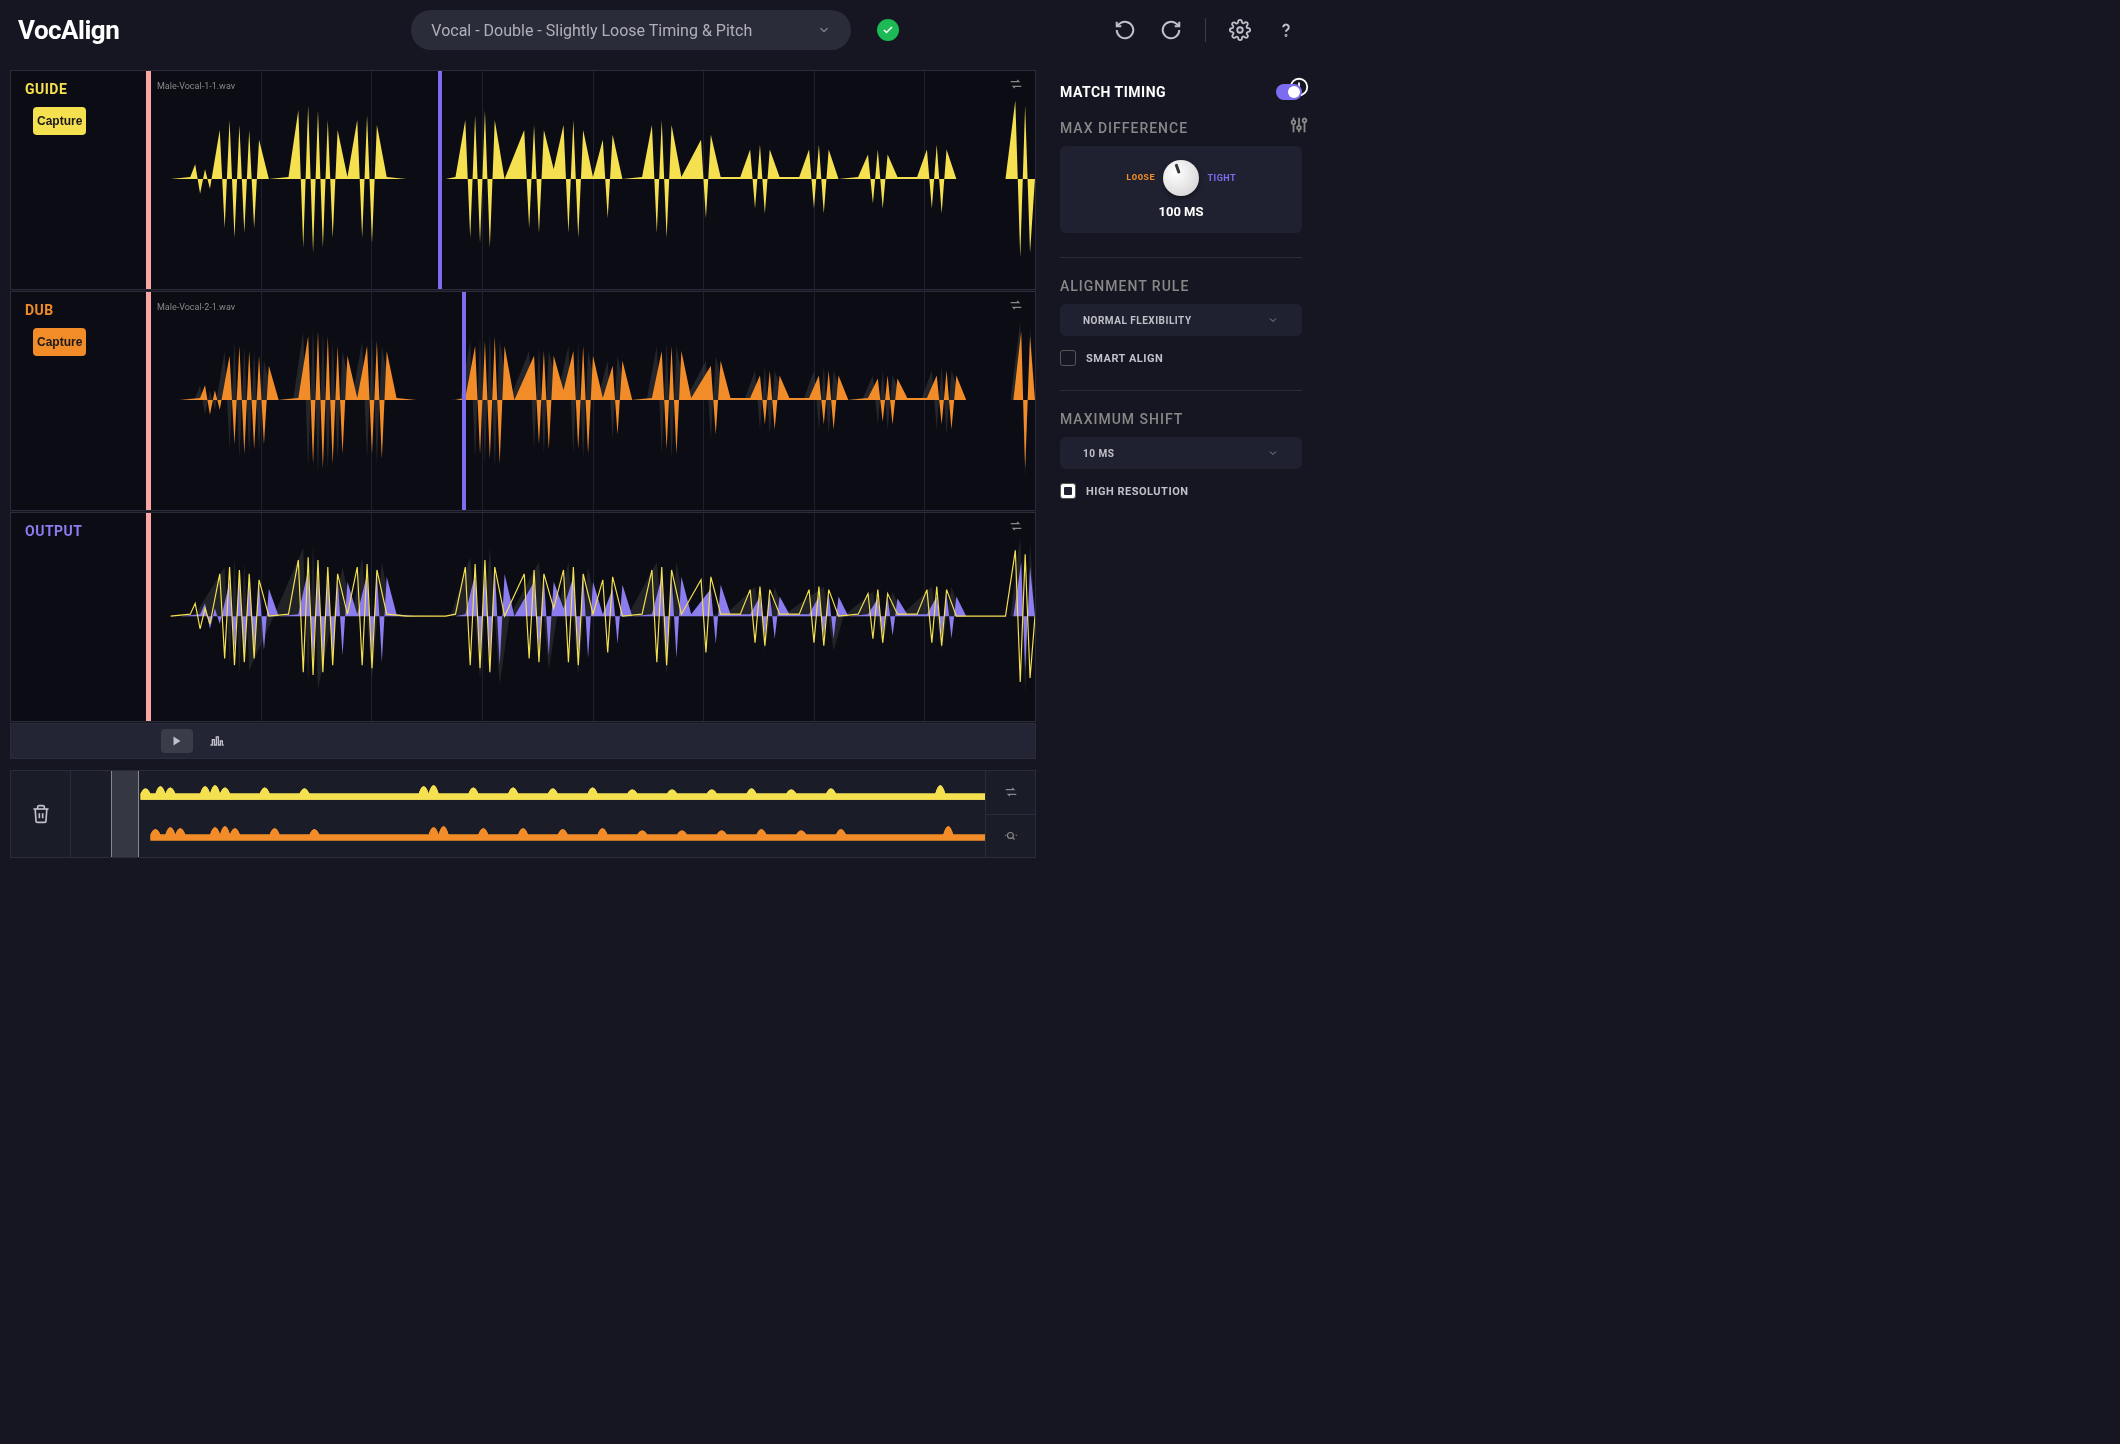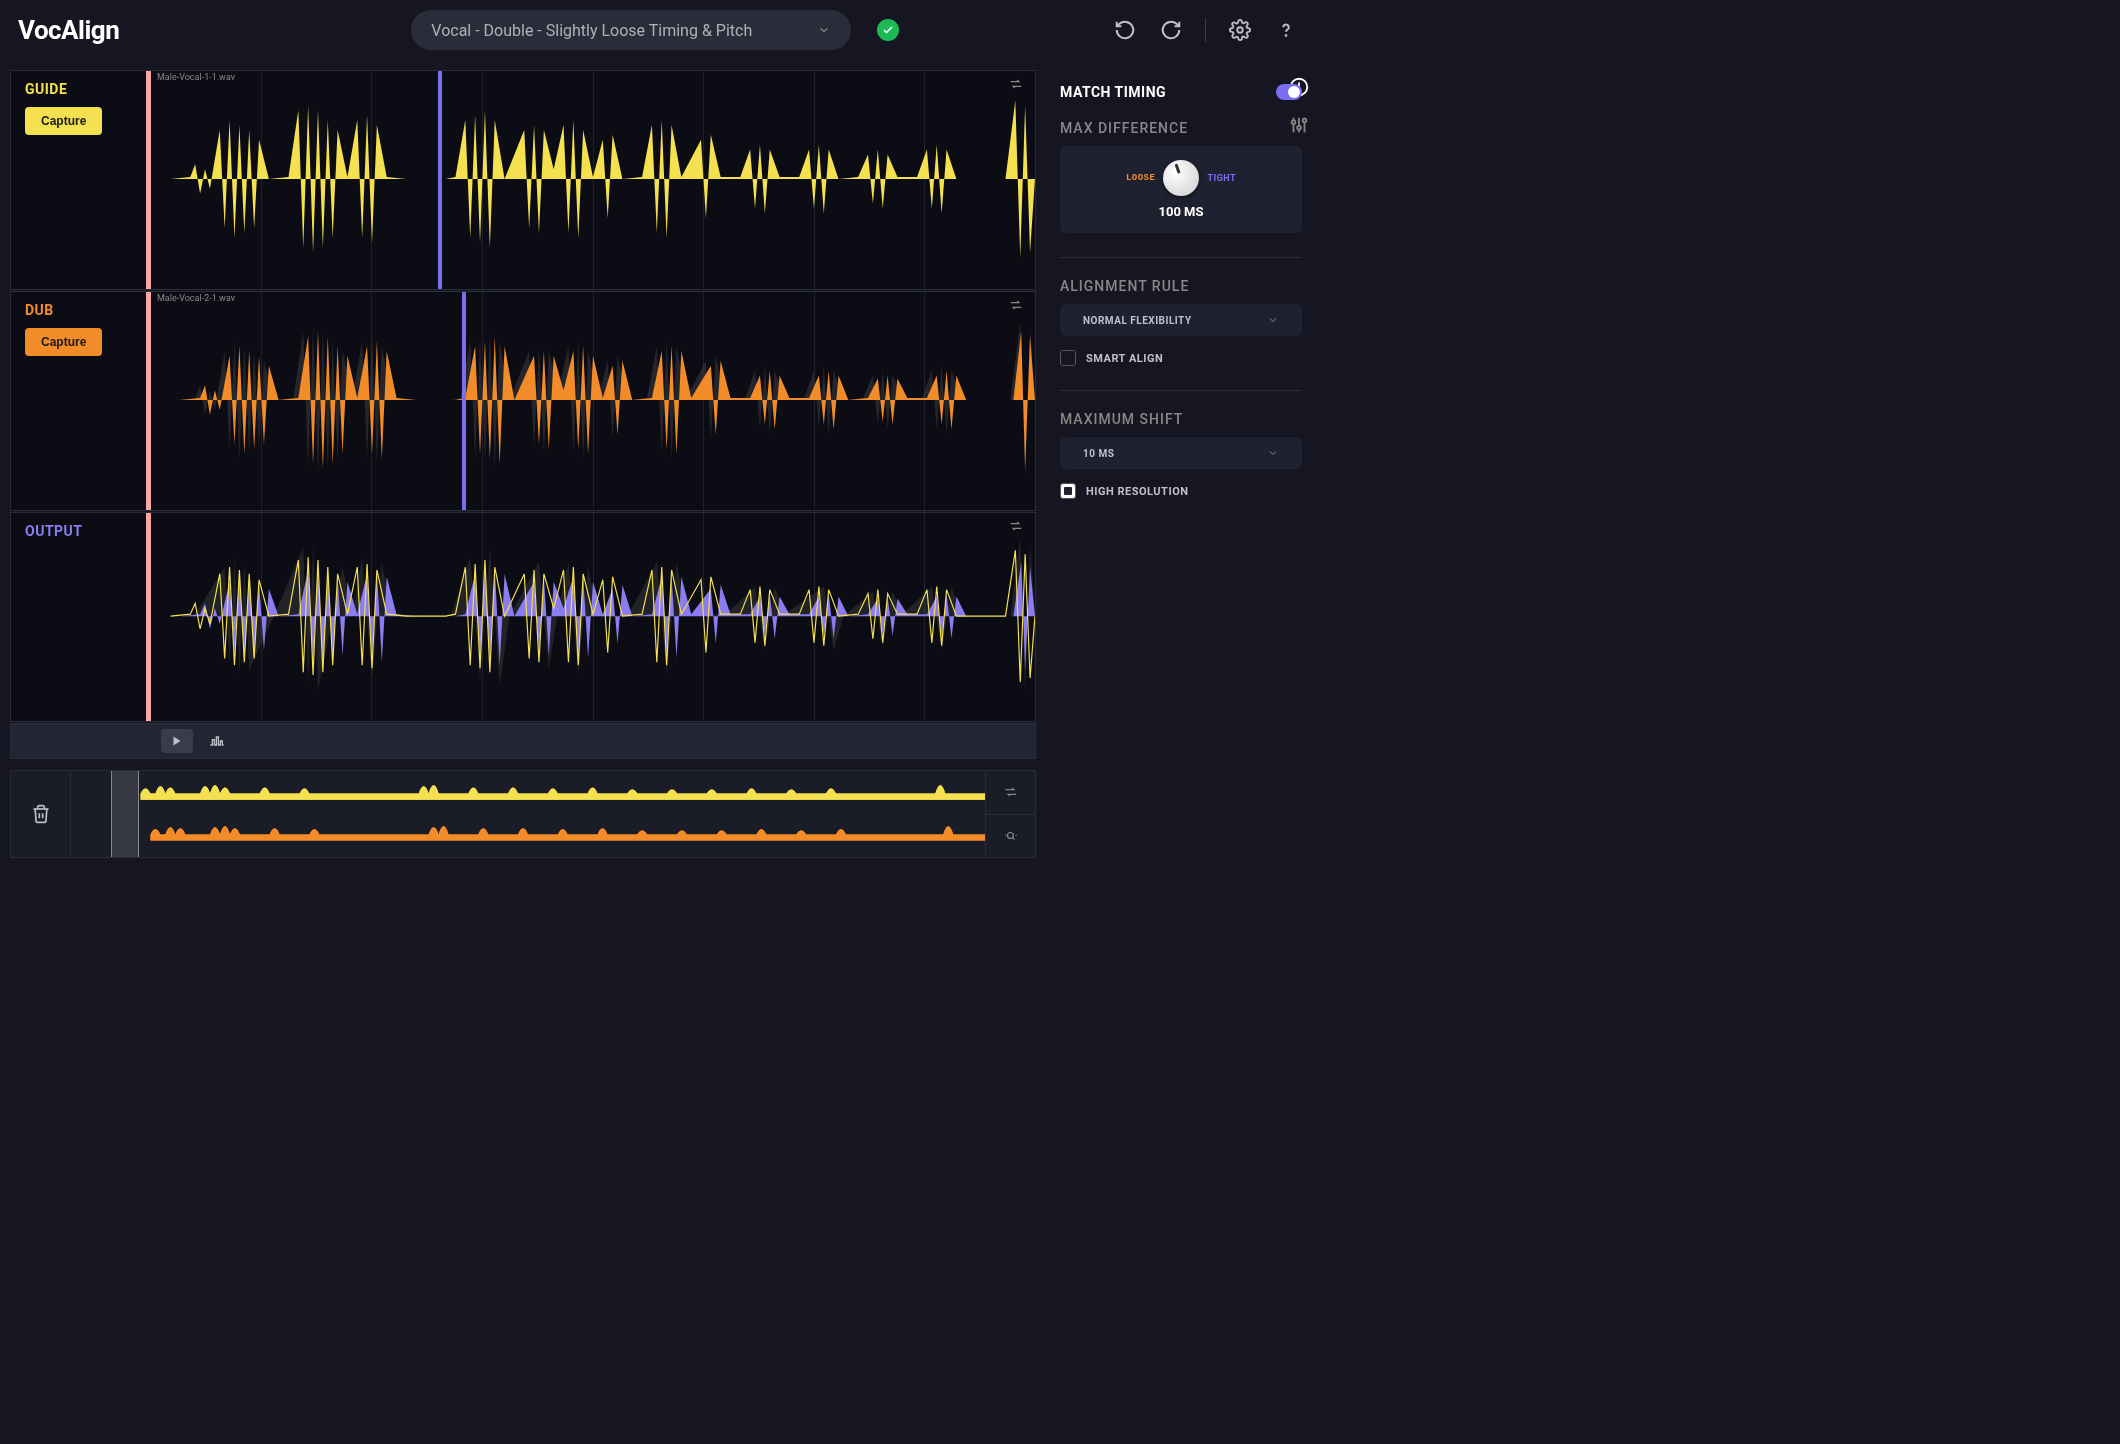--- a/index.html
+++ b/index.html
@@ -84,28 +84,28 @@
   padding: 10px 14px;
   border-right: 5px solid #fca5a5;
 }
 .lane-title { font-size: 14px; font-weight: 700; letter-spacing: 0.5px; margin-bottom: 10px; }
 .lane-title.guide { color: #f5e050; }
 .lane-title.dub { color: #f28c28; }
 .lane-title.output { color: #8b7cf0; }
 .capture-btn {
   border: none; border-radius: 4px;
   font-size: 12px; font-weight: 600;
-  padding: 7px 16px; cursor: pointer;
+  padding: 7px 4px; cursor: pointer; margin-left: 8px;
 }
 .capture-btn.guide { background: #f5e050; color: #1a1a1a; }
 .capture-btn.dub { background: #f28c28; color: #1a1a1a; }
 
 .lane-body { flex: 1; position: relative; overflow: hidden; }
 .file-label {
-  position: absolute; top: 1px; left: 6px; font-size: 9px; color: #888;
+  position: absolute; top: 10px; left: 6px; font-size: 9px; color: #888;
 }
 .lane-icon {
   position: absolute; top: 6px; right: 10px; cursor: pointer;
 }
 
 
 .waveform {
   position: absolute; left: 0; right: 0; top: 0; bottom: 0;
 }
 .grid-lines { position:absolute; inset:0; display:flex; }

